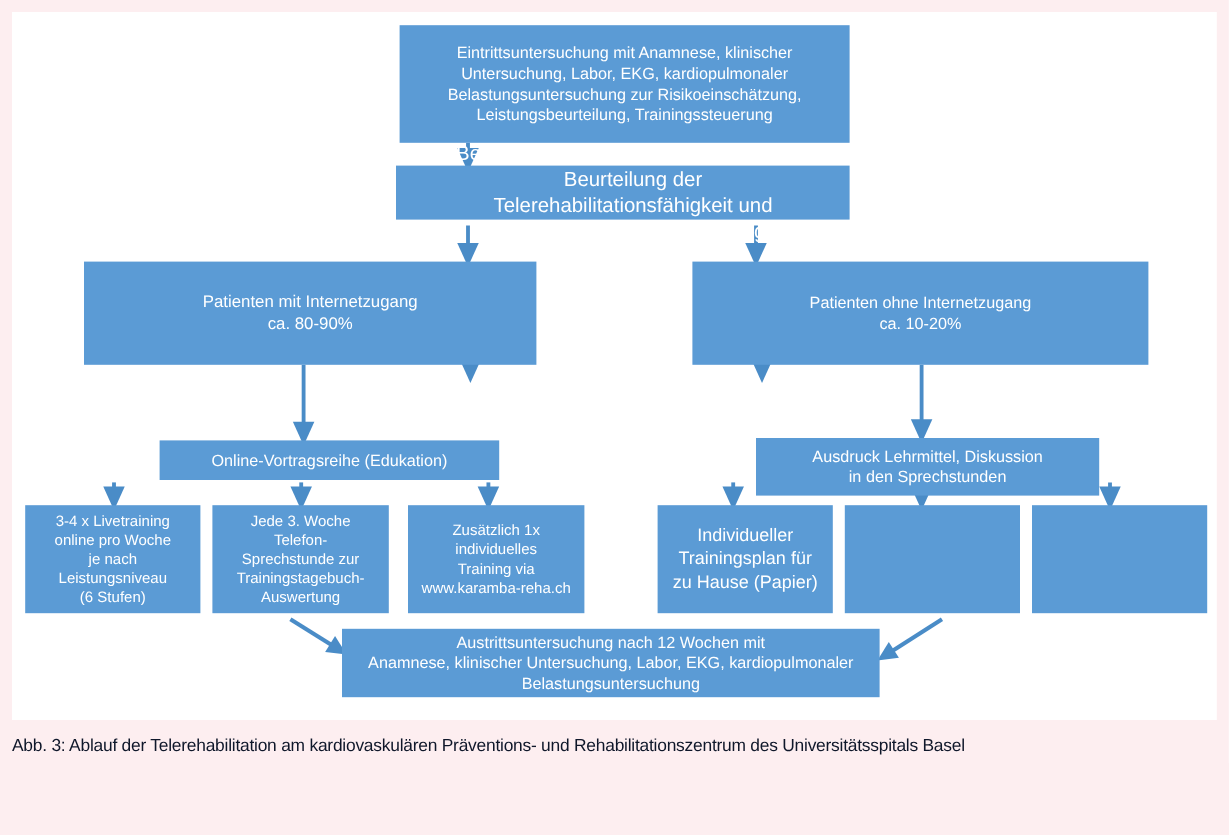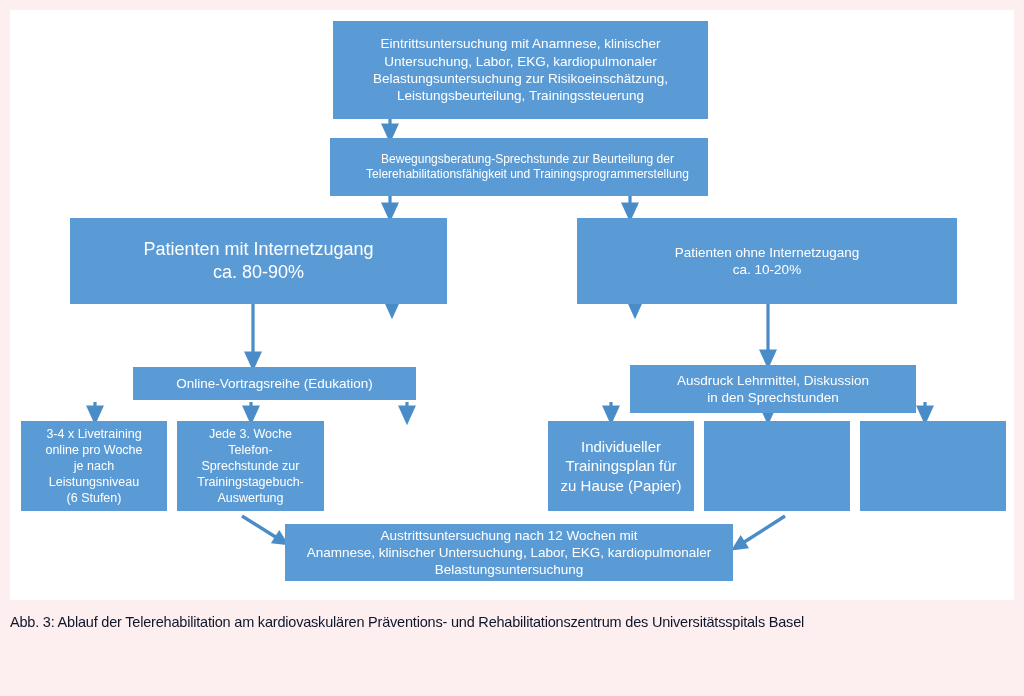--- a/index.html
+++ b/index.html
@@ -42,22 +42,22 @@
     align-items: center;
     justify-content: center;
     text-align: center;
     line-height: 1.28;
     box-sizing: border-box;
     padding: 2px 6px;
     white-space: pre-line;
     font-family: "Liberation Sans", sans-serif;
   }
   .n-intake      { left: 323px; top: 11px;  width: 375px; height: 98px;  font-size: 13.5px; }
-  .n-consult     { left: 320px; top: 128px; width: 378px; height: 58px;  font-size: 12px; padding-left: 23px; }
-  .n-with-net    { left: 60px;  top: 208px; width: 377px; height: 86px;  font-size: 18px; }
+  .n-consult     { left: 320px; top: 128px; width: 378px; height: 45px;  font-size: 17px; padding-left: 23px; }
+  .n-with-net    { left: 60px;  top: 208px; width: 377px; height: 86px;  font-size: 14px; }
   .n-without-net { left: 567px; top: 208px; width: 380px; height: 86px;  font-size: 13.5px; }
   .n-regular     { left: 344px; top: 305px; width: 310px; height: 42px;  font-size: 13.5px; }
   .n-lecture     { left: 111px; top: 357px; width: 283px; height: 33px;  font-size: 13.5px; margin-left: 12px; }
   .n-print       { left: 620px; top: 355px; width: 286px; height: 48px;  font-size: 13.5px; }
   .n-live        { left: 11px;  top: 411px; width: 146px; height: 90px;  font-size: 12.5px; }
   .n-phone       { left: 167px; top: 411px; width: 147px; height: 90px;  font-size: 12.5px; }
   .n-extra       { left: 330px; top: 411px; width: 147px; height: 90px;  font-size: 12.5px; }
   .n-plan        { left: 538px; top: 411px; width: 146px; height: 90px;  font-size: 15px; }
   .n-blank1      { left: 694px; top: 411px; width: 146px; height: 90px;  font-size: 12.5px; }
   .n-blank2      { left: 850px; top: 411px; width: 146px; height: 90px;  font-size: 12.5px; }
@@ -149,20 +149,24 @@
 je nach
 Leistungsniveau
 (6 Stufen)</div>
 
     <div class="node n-phone">Jede 3. Woche
 Telefon-
 Sprechstunde zur
 Trainingstagebuch-
 Auswertung</div>
 
+    <div class="node n-extra">Zusätzlich 1x
+individuelles
+Training via
+www.karamba-reha.ch</div>
 
     <div class="node n-plan">Individueller
 Trainingsplan für
 zu Hause (Papier)</div>
 
     <div class="node n-blank1"></div>
 
     <div class="node n-blank2"></div>
 
     <div class="node n-exit">Austrittsuntersuchung nach 12 Wochen mit

